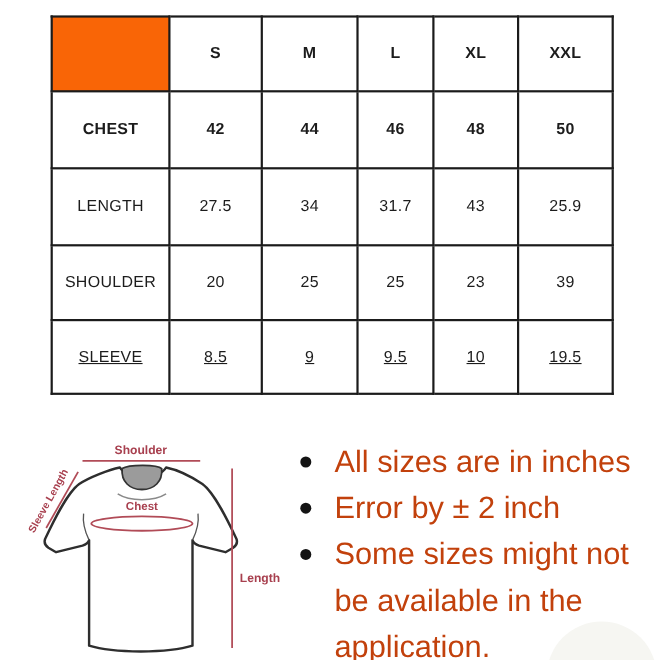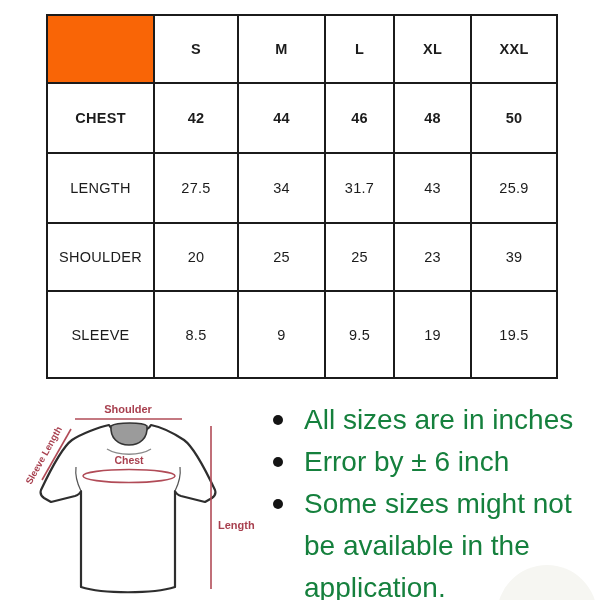--- a/index.html
+++ b/index.html
@@ -25,21 +25,21 @@
     vertical-align: middle;
     font-size: 14.5px;
     font-weight: 400;
     letter-spacing: 0.3px;
     background: #ffffff;
   }
   .size-table tr.header-row   { height: 68px; }
   .size-table tr.row-chest    { height: 70px; }
   .size-table tr.row-length   { height: 70px; }
   .size-table tr.row-shoulder { height: 68px; }
-  .size-table tr.row-sleeve   { height: 87px; }
+  .size-table tr.row-sleeve   { height: 67px; text-decoration: underline; }
   .size-table .corner-cell { background: #f96506; }
   .size-table th { font-weight: 700; }
   .size-table tr.bold-row td { font-weight: 700; }
 
   
   .diagram {
     position: absolute;
     left: 25px; top: 395px;
     width: 240px; height: 205px;
   }
@@ -50,21 +50,21 @@
     position: absolute;
     left: 271px; top: 399px;
     width: 324px;
     list-style: none;
   }
   .notes li {
     position: relative;
     padding-left: 33px;
     font-size: 28px;
     line-height: 42px;
-    color: #15803d;
+    color: #c2410c;
   }
   .notes li::before {
     content: "";
     position: absolute;
     left: 2px; top: 16px;
     width: 10px; height: 10px;
     border-radius: 50%;
     background: #141414;
   }
 
@@ -120,21 +120,21 @@
     <td>25</td>
     <td>25</td>
     <td>23</td>
     <td>39</td>
   </tr>
   <tr class="row-sleeve">
     <td>SLEEVE</td>
     <td>8.5</td>
     <td>9</td>
     <td>9.5</td>
-    <td>19</td>
+    <td>10</td>
     <td>19.5</td>
   </tr>
 </tbody>
   </table>
 
 <div class="diagram">
   <svg width="240" height="205" viewBox="0 0 240 205" xmlns="http://www.w3.org/2000/svg">
 
     <path d="M84,30
          C74,32 56,39 47,45
@@ -167,17 +167,17 @@
     <text x="104" y="69" text-anchor="middle" font-size="10.5" font-weight="bold" font-family="Liberation Sans, sans-serif" fill="#a8404f">Chest</text>
     <ellipse cx="104" cy="81" rx="46" ry="6.5" fill="none" stroke="#b14b57" stroke-width="1.6"></ellipse>
 
     <line x1="186" y1="31" x2="186" y2="194" stroke="#b14b57" stroke-width="1.6"></line>
     <text x="193" y="134" font-size="11" font-weight="bold" font-family="Liberation Sans, sans-serif" fill="#a8404f">Length</text>
   </svg>
 </div>
 
 <ul class="notes">
   <li>All sizes are in inches</li>
-  <li>Error by ± 6 inch</li>
+  <li>Error by ± 2 inch</li>
   <li>Some sizes might not be available in the application.</li>
 </ul>
 
 <div class="bg-circle"></div>
 
 </body></html>

